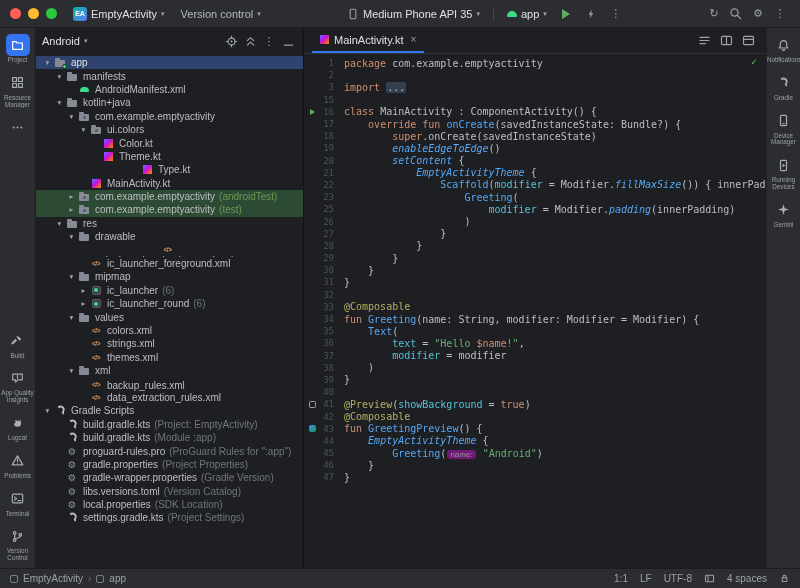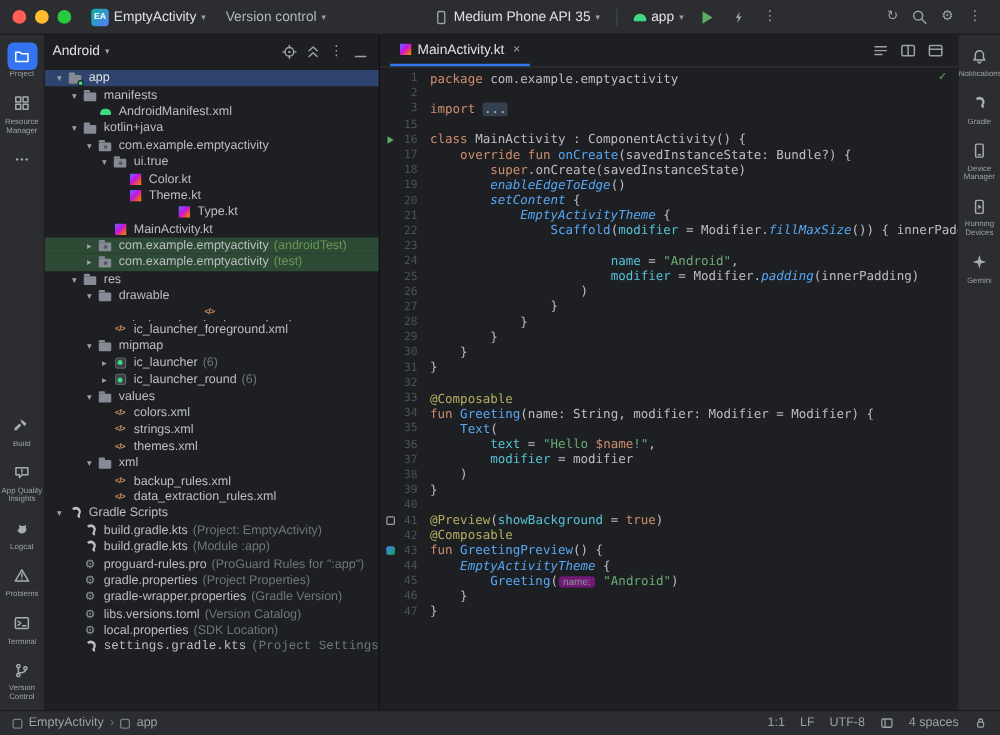--- a/index.html
+++ b/index.html
@@ -313,21 +313,21 @@
           <span class="ti">
             <span class="fico pk"></span>
           </span>
           <span class="tlabel">com.example.emptyactivity</span>
         </div>
         <div class="trow" style="padding-left: 42px;">
           <span class="tchev">▾</span>
           <span class="ti">
             <span class="fico pk"></span>
           </span>
-          <span class="tlabel">ui.true</span>
+          <span class="tlabel">ui.colors</span>
         </div>
         <div class="trow" style="padding-left: 54px;">
           <span class="tchev"></span>
           <span class="ti">
             <span class="kico"></span>
           </span>
           <span class="tlabel">Color.kt</span>
         </div>
         <div class="trow" style="padding-left: 54px;">
           <span class="tchev"></span>
@@ -528,21 +528,21 @@
           <span class="tsfx">(Version Catalog)</span>
         </div>
         <div class="trow" style="padding-left: 18px;">
           <span class="tchev"></span>
           <span class="ti">
             <span class="gico">⚙</span>
           </span>
           <span class="tlabel">local.properties</span>
           <span class="tsfx">(SDK Location)</span>
         </div>
-        <div class="trow" style="padding-left: 18px; font-family: Liberation Mono, monospace;">
+        <div class="trow" style="padding-left: 18px;">
           <span class="tchev"></span>
           <span class="ti">
             <svg width="13" height="13" viewBox="0 0 12 12" fill="none" stroke="currentColor" stroke-width="1.1" stroke-linecap="round" stroke-linejoin="round">
               <path d="M9.9 4.6A3.9 3.9 0 0 0 3.3 2.5l1.4 1.4a2.05 2.05 0 0 1 3.2 2.5l-.8 1.5 1 1.6h1.3l-.3-2.2c.5-.8.8-1.7.8-2.7z" fill="currentColor" stroke="none"></path>
             </svg>
           </span>
           <span class="tlabel">settings.gradle.kts</span>
           <span class="tsfx">(Project Settings)</span>
         </div>
       </div>
@@ -631,25 +631,21 @@
             <span class="lc"><span class="tk-pl">            </span><span class="tk-callit">EmptyActivityTheme</span><span class="tk-pl"> {</span></span>
           </div>
           <div class="cl">
             <span class="gic"></span>
             <span class="ln">22</span>
             <span class="lc"><span class="tk-pl">                </span><span class="tk-call">Scaffold</span><span class="tk-pl">(</span><span class="tk-narg">modifier</span><span class="tk-pl"> = Modifier.</span><span class="tk-callit">fillMaxSize</span><span class="tk-pl">()) { innerPadding -&gt;</span></span>
           </div>
           <div class="cl">
             <span class="gic"></span>
             <span class="ln">23</span>
-          </div>
-          <div class="cl">
-            <span class="gic"></span>
-            <span class="ln">24</span>
-            <span class="lc"><span class="tk-pl">                        </span><span class="tk-narg">name</span><span class="tk-pl"> = </span><span class="tk-str">"Android"</span><span class="tk-pl">,</span></span>
+            <span class="lc"><span class="tk-pl">                    </span><span class="tk-call">Greeting</span><span class="tk-pl">(</span></span>
           </div>
           <div class="cl">
             <span class="gic"></span>
             <span class="ln">25</span>
             <span class="lc"><span class="tk-pl">                        </span><span class="tk-narg">modifier</span><span class="tk-pl"> = Modifier.</span><span class="tk-callit">padding</span><span class="tk-pl">(innerPadding)</span></span>
           </div>
           <div class="cl">
             <span class="gic"></span>
             <span class="ln">26</span>
             <span class="lc"><span class="tk-pl">                    )</span></span>

